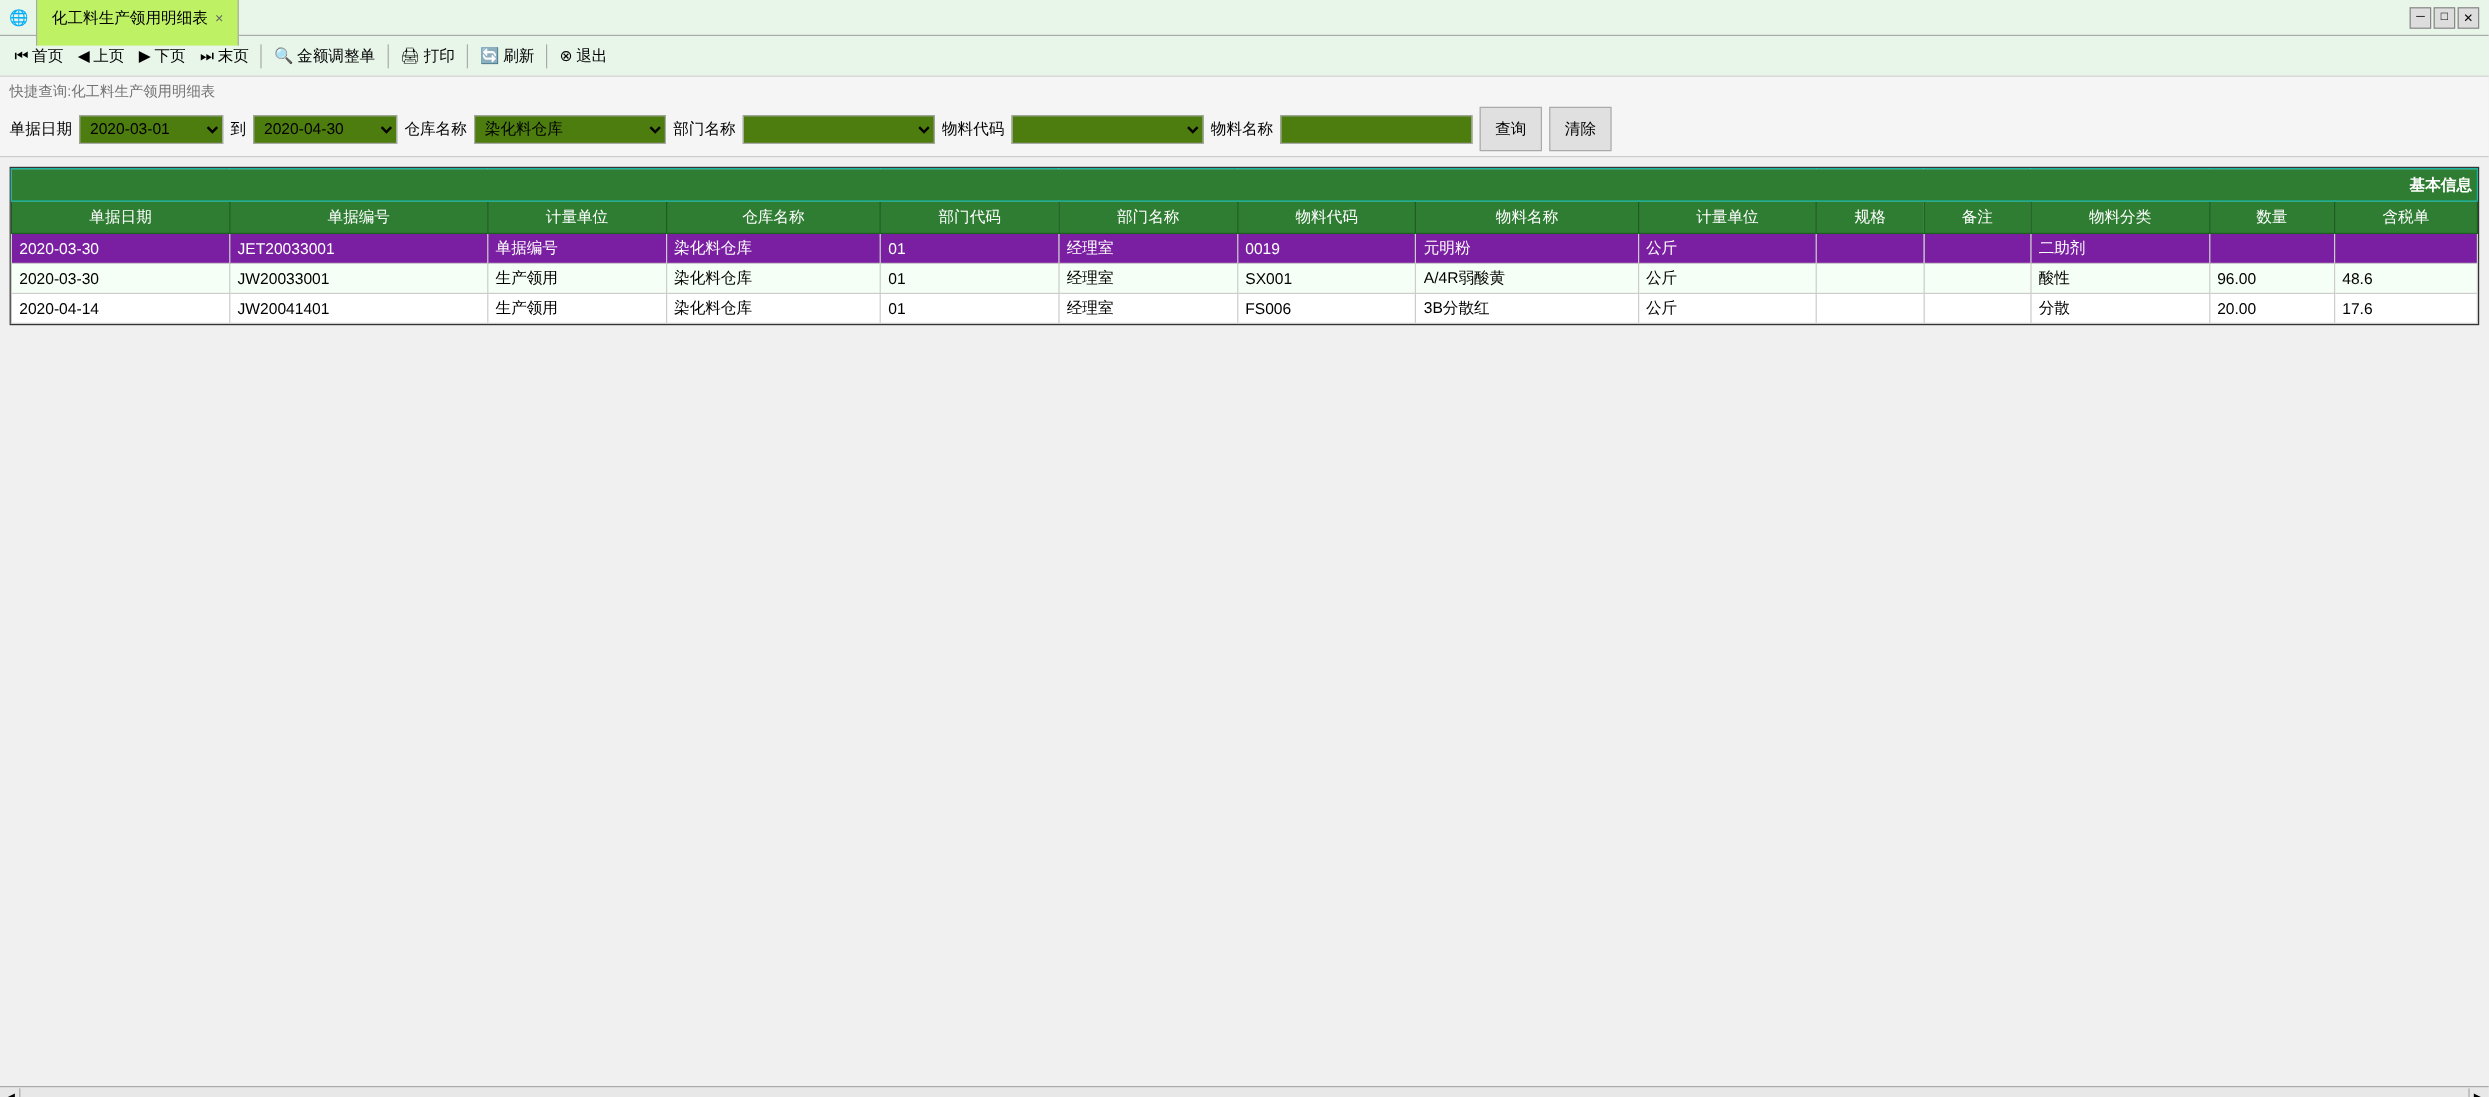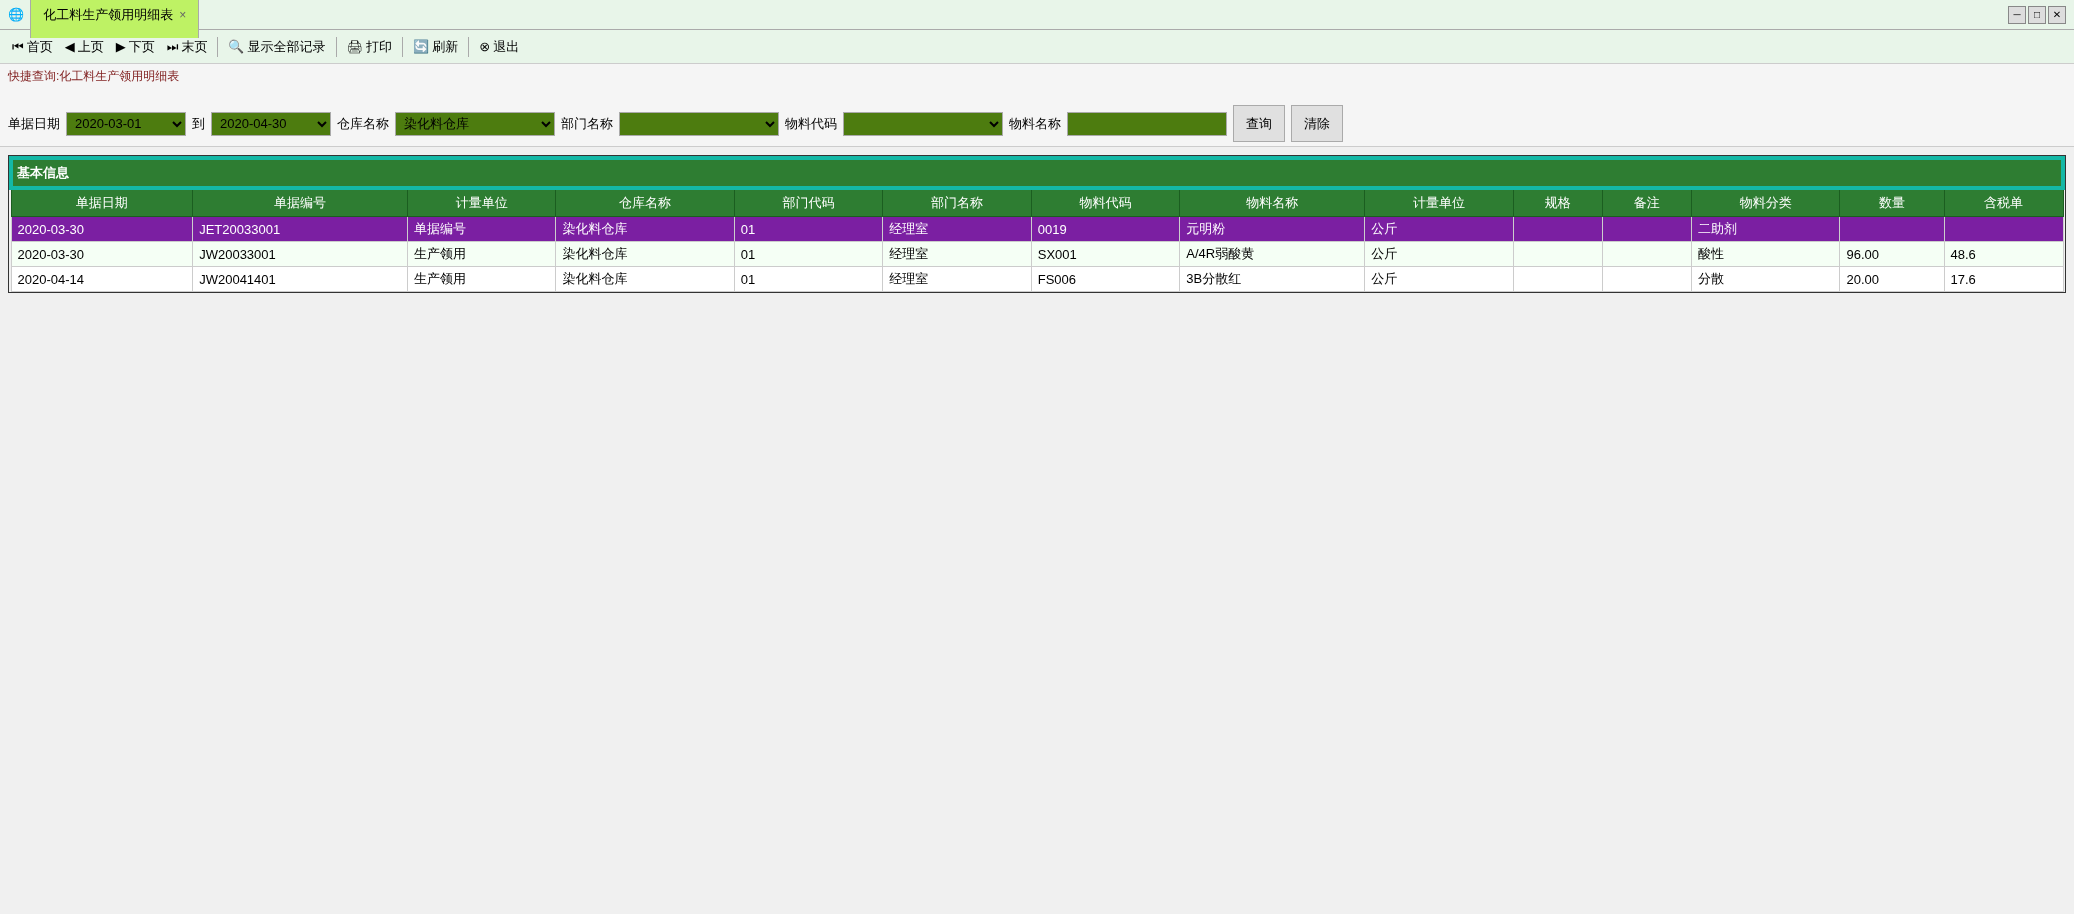--- a/index.html
+++ b/index.html
@@ -44,21 +44,21 @@
       background: none; border: none;
     }
     .toolbar-sep { width: 1px; height: 20px; background: #aaa; margin: 0 2px; }
 
     
     .search-bar {
       background: #f5f5f5;
       border-bottom: 1px solid #ccc;
       padding: 4px 8px;
     }
-    .search-title { font-size: 12px; color: #7f1d1d; margin-bottom: 20px; }
+    .search-title { font-size: 12px; color: #737373; margin-bottom: 4px; }
     .search-row { display: flex; align-items: center; gap: 6px; flex-wrap: wrap; }
     .search-label { font-size: 13px; white-space: nowrap; }
     .search-input, .search-select {
       border: 1px solid #aaa;
       padding: 2px 4px;
       font-size: 13px;
       height: 24px;
       background: #4d7c0f;
     }
     .search-input-wide { width: 160px; }
@@ -87,24 +87,24 @@
     }
     .data-table {
       border-collapse: collapse;
       width: 100%;
       min-width: 1400px;
       font-size: 13px;
     }
     .section-header td {
       background: #2e7d32;
       color: #fff;
-      text-align: left;
+      text-align: right;
       font-weight: bold;
       padding: 4px;
-      border: 4px solid #14b8a6;
+      border: 1px solid #14b8a6;
     }
     .col-header td {
       background: #2e7d32;
       color: #fff;
       text-align: center;
       padding: 4px 6px;
       border: 1px solid #1b5e20;
       white-space: nowrap;
     }
     .data-row td {
@@ -168,21 +168,21 @@
     <span>▶</span>
     <span>下页</span>
   </button>
   <button class="toolbar-btn">
     <span>⏭</span>
     <span>末页</span>
   </button>
   <div class="toolbar-sep"></div>
   <button class="toolbar-btn">
     <span>🔍</span>
-    <span>显示全部记录</span>
+    <span>金额调整单</span>
   </button>
   <div class="toolbar-sep"></div>
   <button class="toolbar-btn">
     <span>🖨</span>
     <span>打印</span>
   </button>
   <div class="toolbar-sep"></div>
   <button class="toolbar-btn">
     <span>🔄</span>
     <span>刷新</span>

